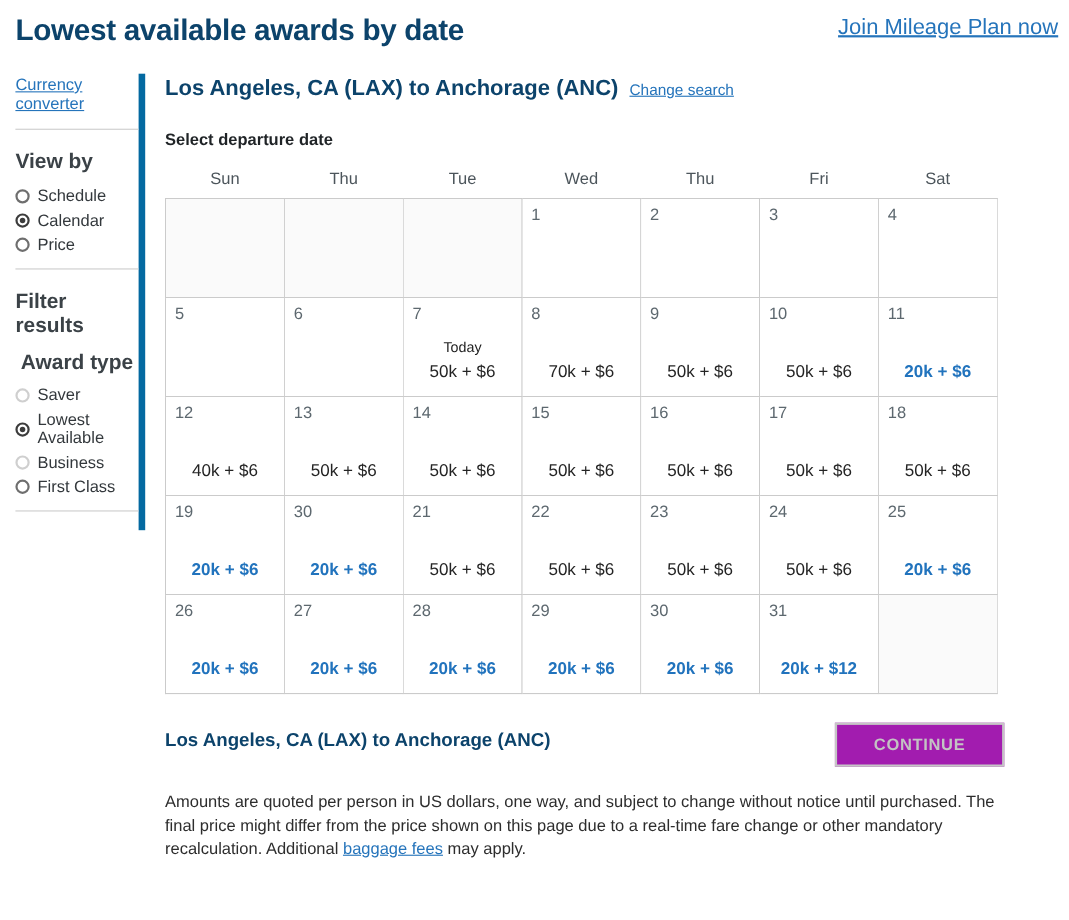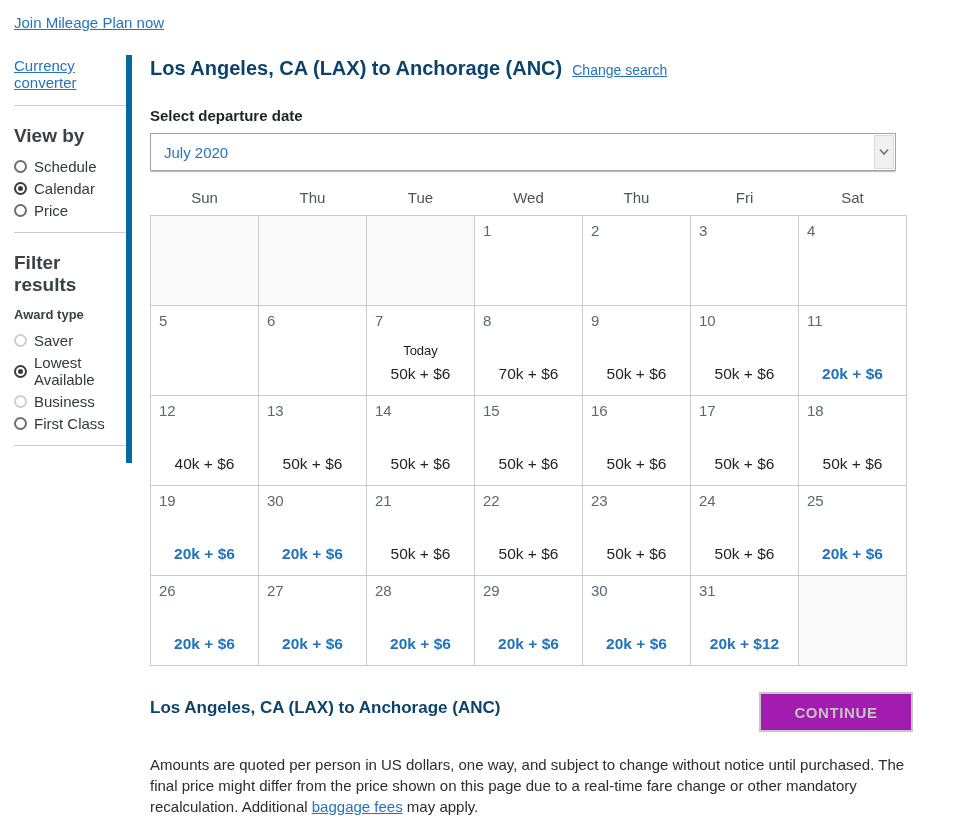--- a/index.html
+++ b/index.html
@@ -9,32 +9,32 @@
     font-family: "Liberation Sans", sans-serif;
     color: #2d2d2d;
     position: relative;
     overflow: hidden;
   }
   .link { color: #2574bb; text-decoration: underline; cursor: pointer; }
 
   
   .topbar { display: flex; justify-content: space-between; align-items: flex-start; padding: 12px 10px 0 14px; }
   h1.page-title { margin: 0; font-size: 27px; font-weight: bold; color: #0c436b; letter-spacing: -0.3px; }
-  .join-link { font-size: 15px; margin-top: 2px; }
+  .join-link { font-size: 20px; margin-top: 2px; }
 
   
   .content { display: flex; margin-top: 24px; align-items: flex-start; }
   .sidebar { width: 132px; padding-left: 14px; padding-bottom: 4px; border-right: 6px solid #0369a1; flex: none; }
   .main { margin-left: 18px; width: 766px; flex: none; }
 
   
   .currency-link { font-size: 15px; display: inline-block; margin-top: 2px; }
   .side-hr { border: none; border-top: 1px solid #ccc; margin: 13px 0; }
   .side-h { font-size: 19px; font-weight: bold; color: #3b4247; margin: 19px 0 11px; }
-  .side-sub { font-size: 13px; font-weight: bold; color: #3b4247; margin: 2px 0 10px; }
+  .side-sub { font-size: 19px; font-weight: bold; color: #3b4247; margin: 2px 0 10px; text-align: center; }
   .radio-row { display: flex; align-items: center; margin: 5px 0; font-size: 15px; color: #33383c; cursor: pointer; }
   .radio { width: 13px; height: 13px; min-width: 13px; border-radius: 50%; border: 2px solid #6e6e6e; margin-right: 7px; position: relative; background: #fff; }
   .radio.checked { border-color: #3c3c3c; }
   .radio.checked::after { content: ''; position: absolute; left: 2px; top: 2px; width: 5px; height: 5px; background: #3c3c3c; border-radius: 50%; }
   .radio.disabled { border-color: #cfcfcf; }
 
   
   .route-row { display: flex; align-items: baseline; gap: 10px; margin-top: 2px; }
   .route-row h2 { margin: 0; font-size: 20px; font-weight: bold; color: #0c436b; }
   .change-link { font-size: 14px; }
@@ -70,20 +70,21 @@
     width: 154px; height: 40px; background: #a21caf; border: 2px solid #c6c6c6;
     color: #c3c3c3; font-weight: bold; font-size: 15px; letter-spacing: 0.6px;
     font-family: "Liberation Sans", sans-serif;
   }
   .disclaimer { font-size: 15px; color: #2d2d2d; line-height: 21px; margin: 22px 0 0; width: 766px; }
 </style>
 </head>
 <body>
 
 <div class="topbar">
+  <h1 class="page-title">Lowest available awards by date</h1>
   <a class="link join-link">Join Mileage Plan now</a>
 </div>
 
 <div class="content">
 
   <aside class="sidebar">
     <a class="link currency-link">Currency converter</a>
     <hr class="side-hr">
     <div class="side-h">View by</div>
     <div id="viewby-group">
@@ -125,28 +126,20 @@
   </aside>
 
   <main class="main">
     <div class="route-row">
       <h2>Los Angeles, CA (LAX) to Anchorage (ANC)</h2>
       <a class="link change-link">Change search</a>
     </div>
 
     <div class="dep-label">Select departure date</div>
 
-    <div class="month-select">
-      <span class="select-value">July 2020</span>
-      <span class="select-arrow">
-        <svg width="12" height="8" viewBox="0 0 12 8">
-            <polyline points="2,1.5 6,6 10,1.5" fill="none" stroke="#767676" stroke-width="1.6"></polyline>
-          </svg>
-      </span>
-    </div>
 
     <table class="cal">
       <thead>
           <tr id="cal-head">
             <th>Sun</th>
             <th>Thu</th>
             <th>Tue</th>
             <th>Wed</th>
             <th>Thu</th>
             <th>Fri</th>

